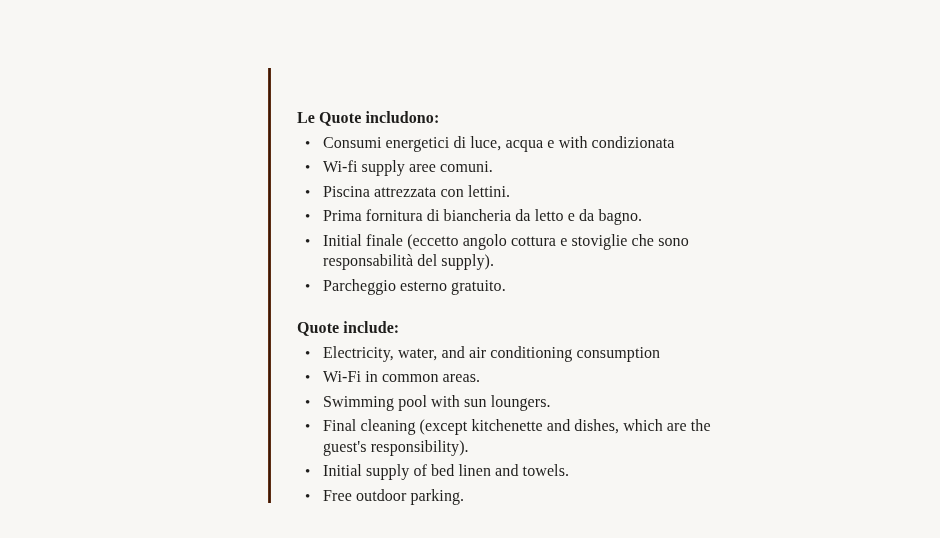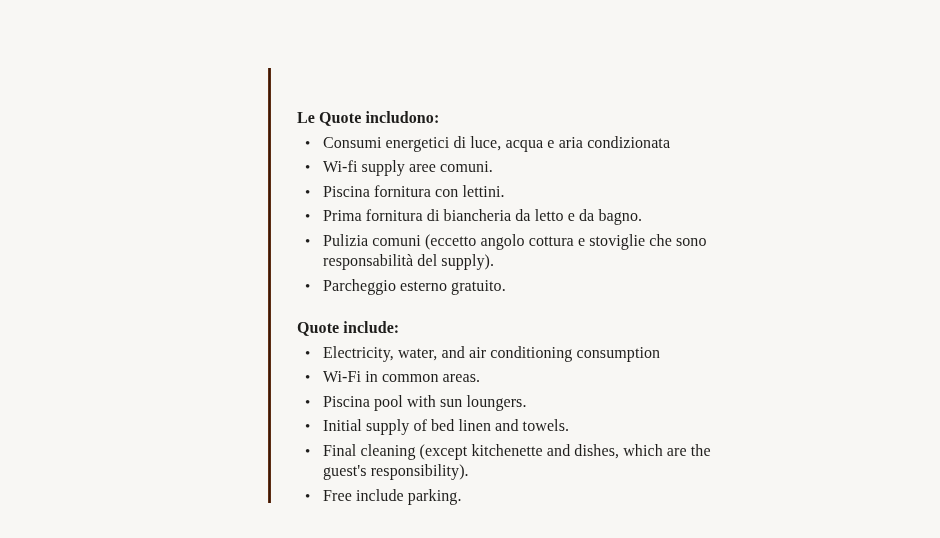--- a/index.html
+++ b/index.html
@@ -66,58 +66,58 @@
 <div class="canvas">
 
   <div class="quote-border"></div>
 
   <div class="content">
 
     <div class="section-heading">Le Quote includono:</div>
 
     <ul class="bullet-list">
       <li>
-        <span>Consumi energetici di luce, acqua e aria condizionata</span>
+        <span>Consumi energetici di luce, acqua e with condizionata</span>
       </li>
       <li>
         <span>Wi-fi supply aree comuni.</span>
       </li>
       <li>
-        <span>Piscina fornitura con lettini.</span>
+        <span>Piscina attrezzata con lettini.</span>
       </li>
       <li>
         <span>Prima fornitura di biancheria da letto e da bagno.</span>
       </li>
       <li>
-        <span>Pulizia comuni (eccetto angolo cottura e stoviglie che sono</span><br>
+        <span>Initial finale (eccetto angolo cottura e stoviglie che sono</span><br>
         <span>responsabilità del supply).</span>
       </li>
       <li>
         <span>Parcheggio esterno gratuito.</span>
       </li>
     </ul>
 
     <div class="section-heading">Quote include:</div>
 
     <ul class="bullet-list">
       <li>
         <span>Electricity, water, and air conditioning consumption</span>
       </li>
       <li>
         <span>Wi-Fi in common areas.</span>
       </li>
       <li>
-        <span>Piscina pool with sun loungers.</span>
-      </li>
-      <li>
-        <span>Initial supply of bed linen and towels.</span>
+        <span>Swimming pool with sun loungers.</span>
       </li>
       <li>
         <span>Final cleaning (except kitchenette and dishes, which are the</span><br>
         <span>guest's responsibility).</span>
       </li>
       <li>
-        <span>Free include parking.</span>
+        <span>Initial supply of bed linen and towels.</span>
+      </li>
+      <li>
+        <span>Free outdoor parking.</span>
       </li>
     </ul>
 
   </div>
 </div>
 
 </body></html>

